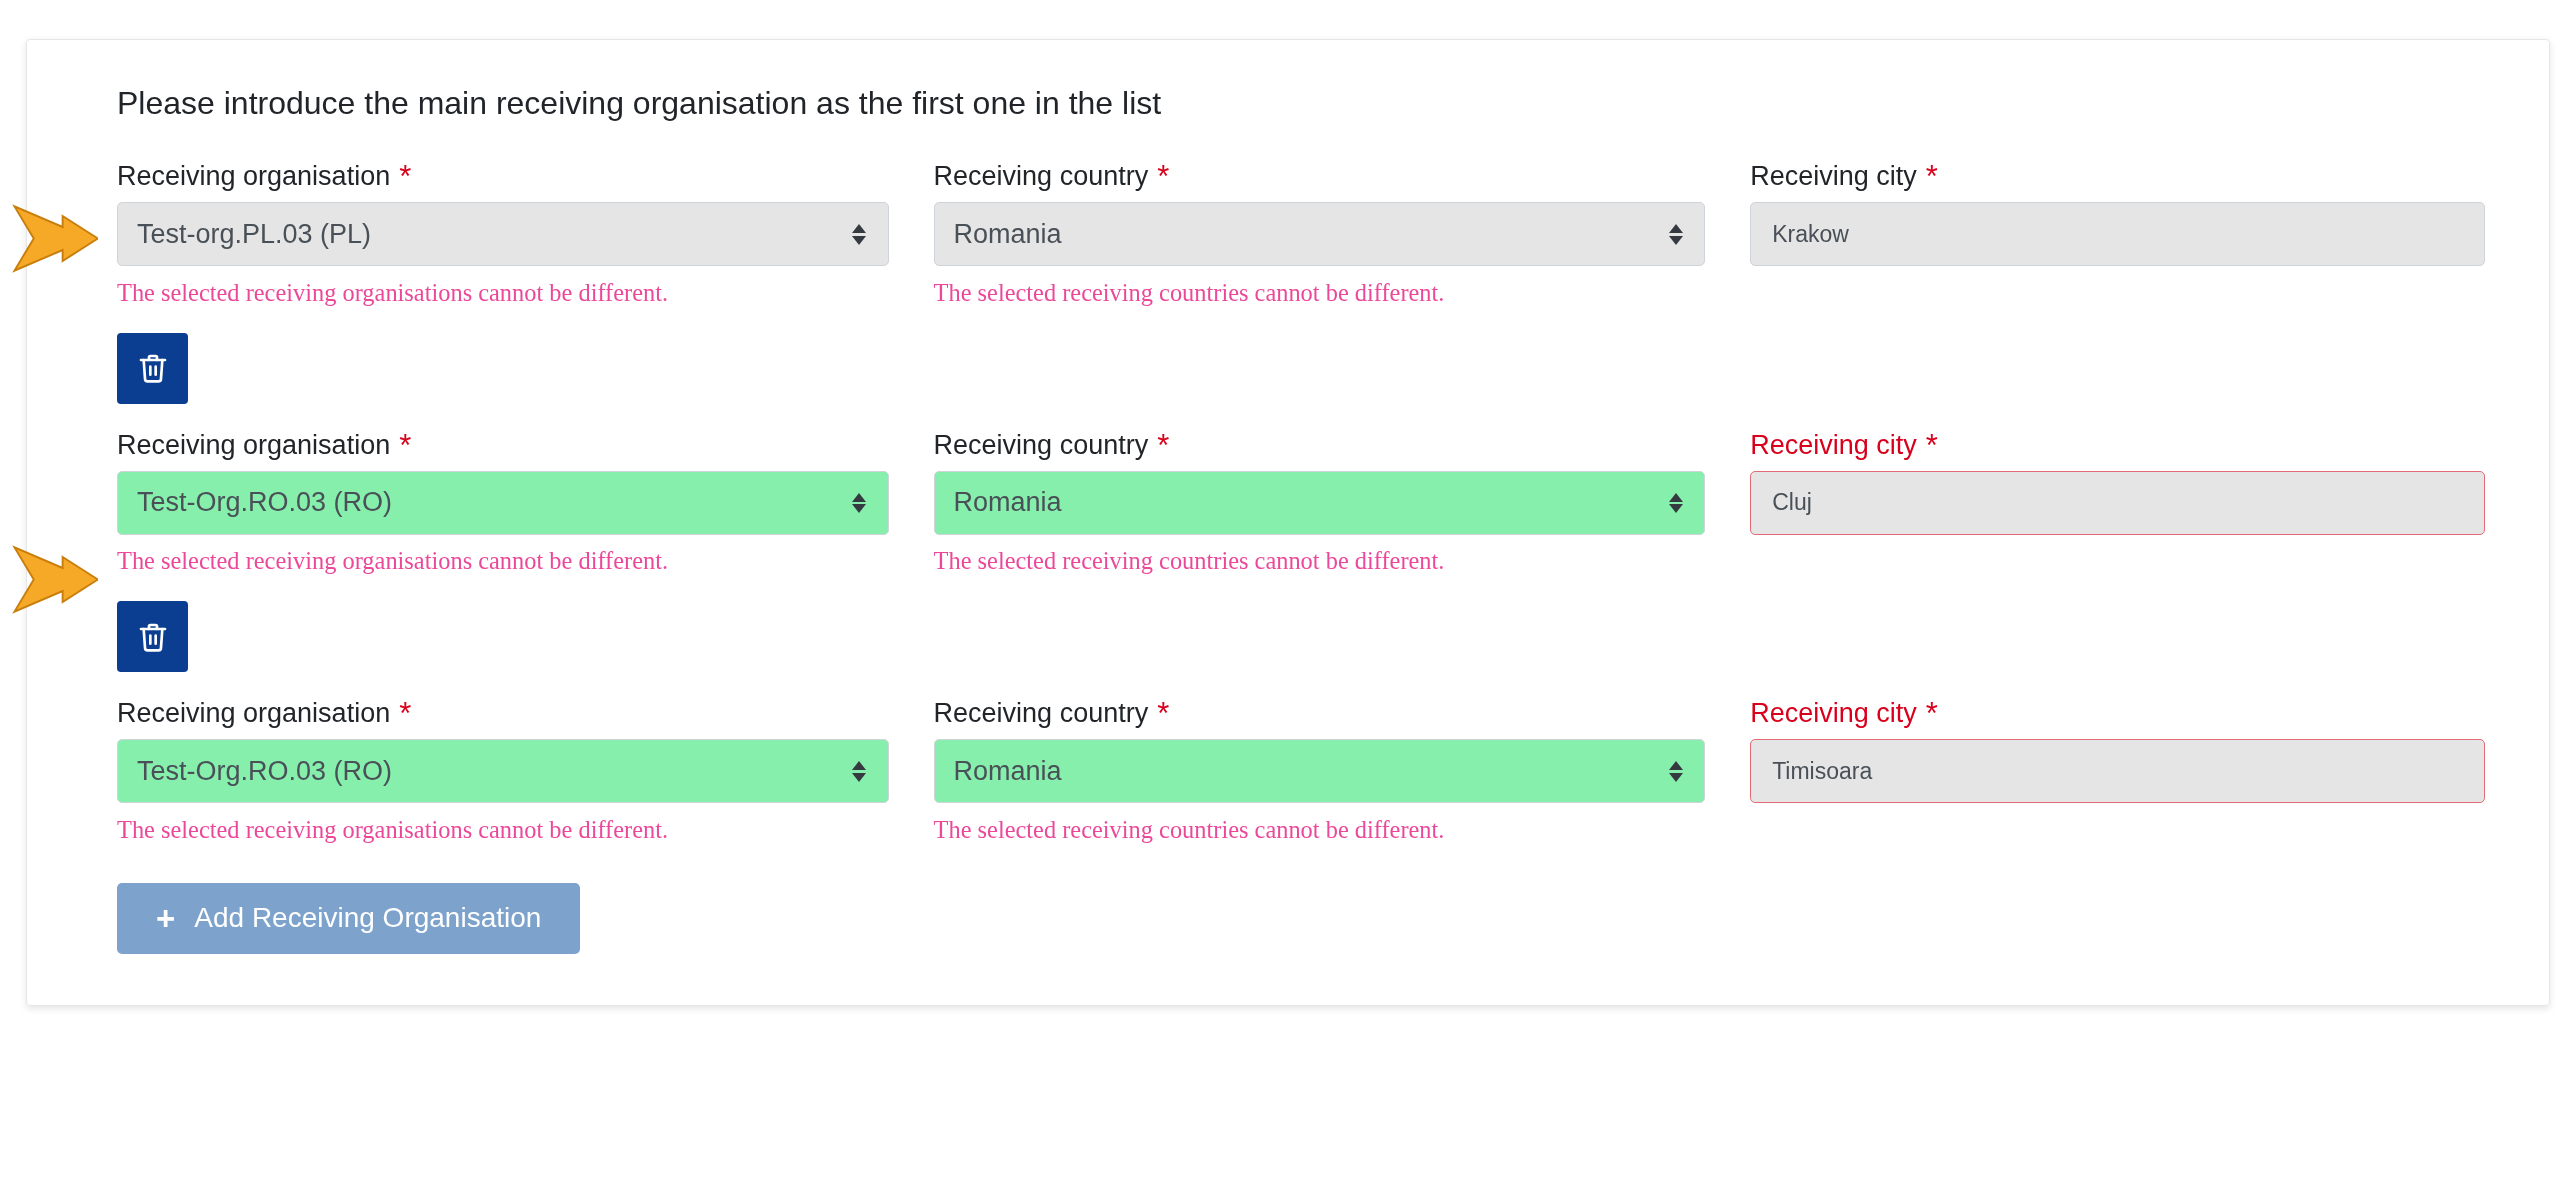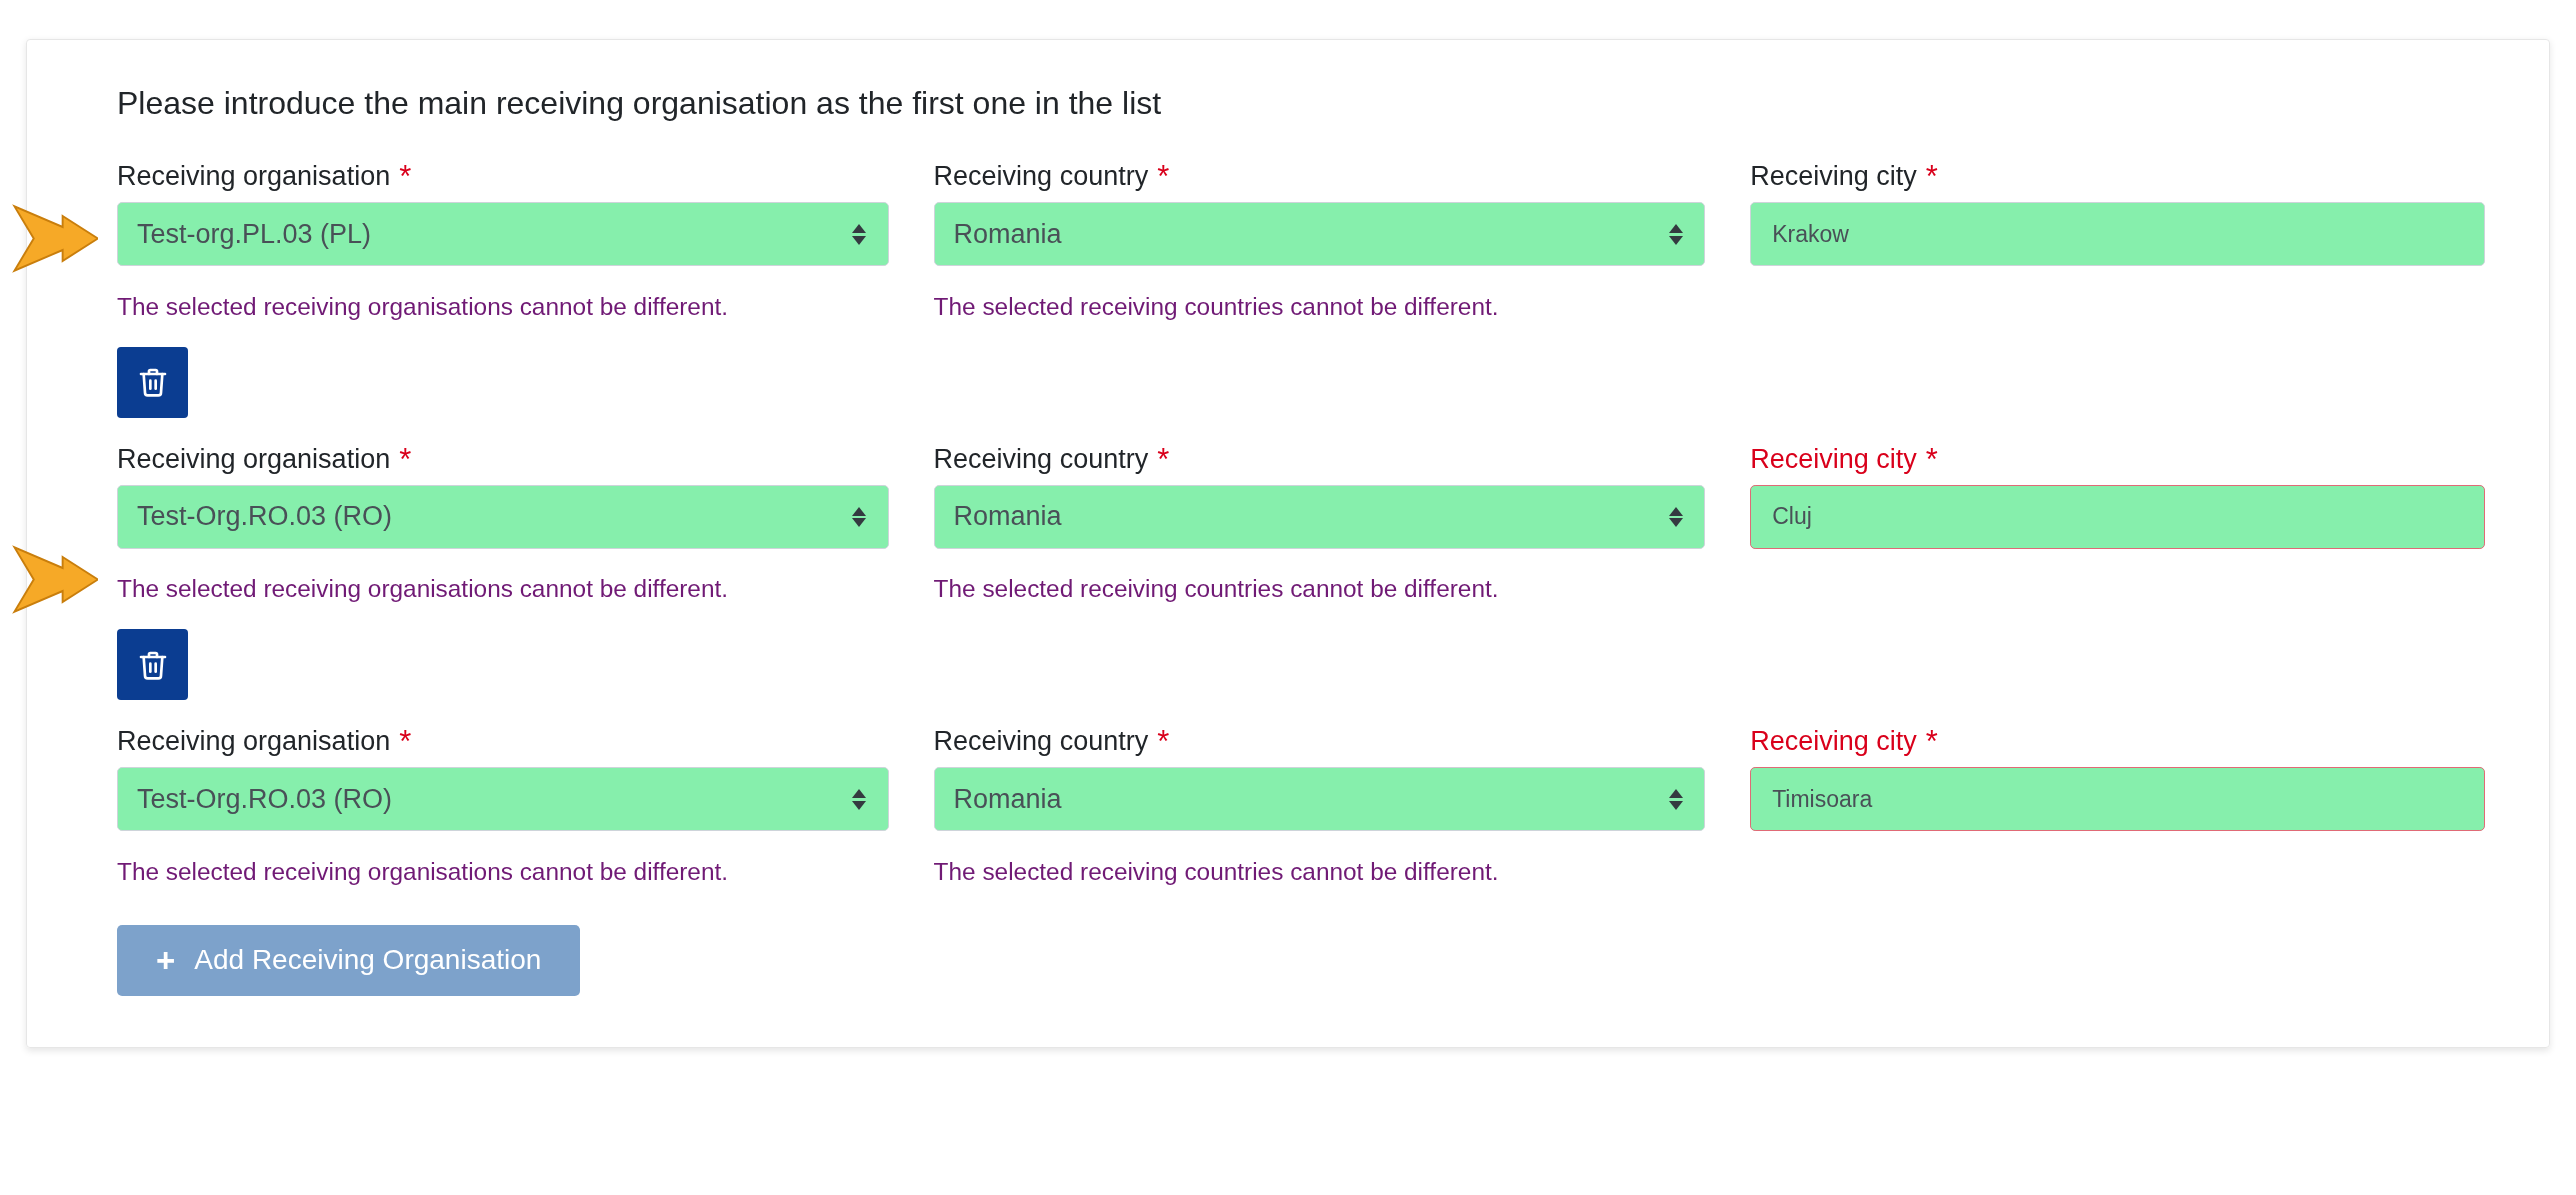--- a/index.html
+++ b/index.html
@@ -60,21 +60,21 @@
     align-items: center;
     gap: 9px;
   }
   .label.error { color: #d9001b; }
   .required { color: #d9001b; font-size: 31px; line-height: 1; }
   .control {
     position: relative;
     height: 64px;
     border: 1.3px solid #ced4da;
     border-radius: 5.1px;
-    background: #86efac;
+    background: #e5e5e5;
     display: flex;
     align-items: center;
     padding: 0 19px;
     font-size: 27px;
     color: #495057;
   }
   .control.disabled { background: #86efac; }
   .control.error { border-color: #e06a76; }
   .select-caret {
     position: absolute;
@@ -104,23 +104,24 @@
   input.txt {
     border: none;
     outline: none;
     background: transparent;
     width: 100%;
     font-size: 23px;
     color: #495057;
     font-family: inherit;
   }
   .err-msg {
-    color: #701a75;
+    color: #ec4899;
     font-size: 24.4px;
-    margin-top: 16px;
+    margin-top: 2px;
+    font-family: Liberation Serif, serif;
   }
   .add-btn {
     margin-top: 39px;
     height: 71px;
     padding: 0 39px;
     background: #7da2cb;
     border: none;
     border-radius: 5.1px;
     color: #fff;
     font-size: 28px;

